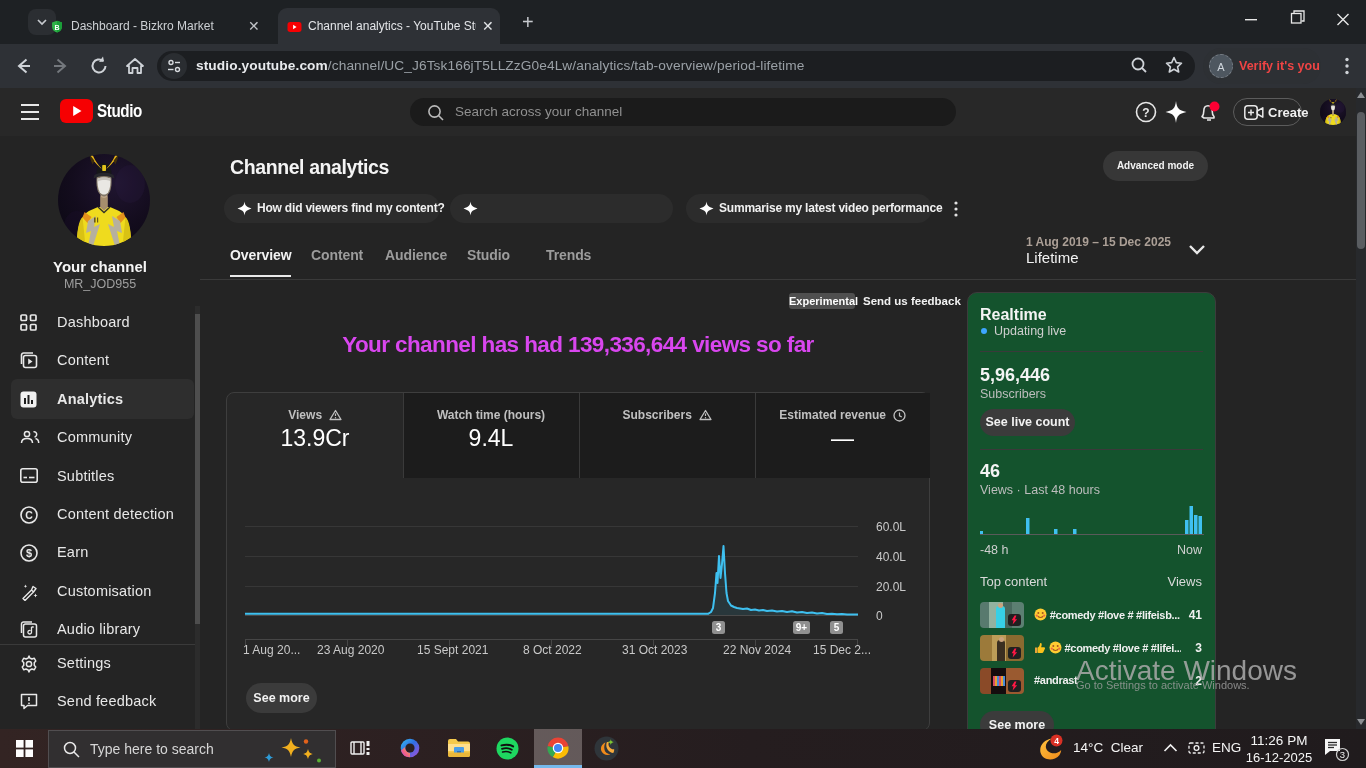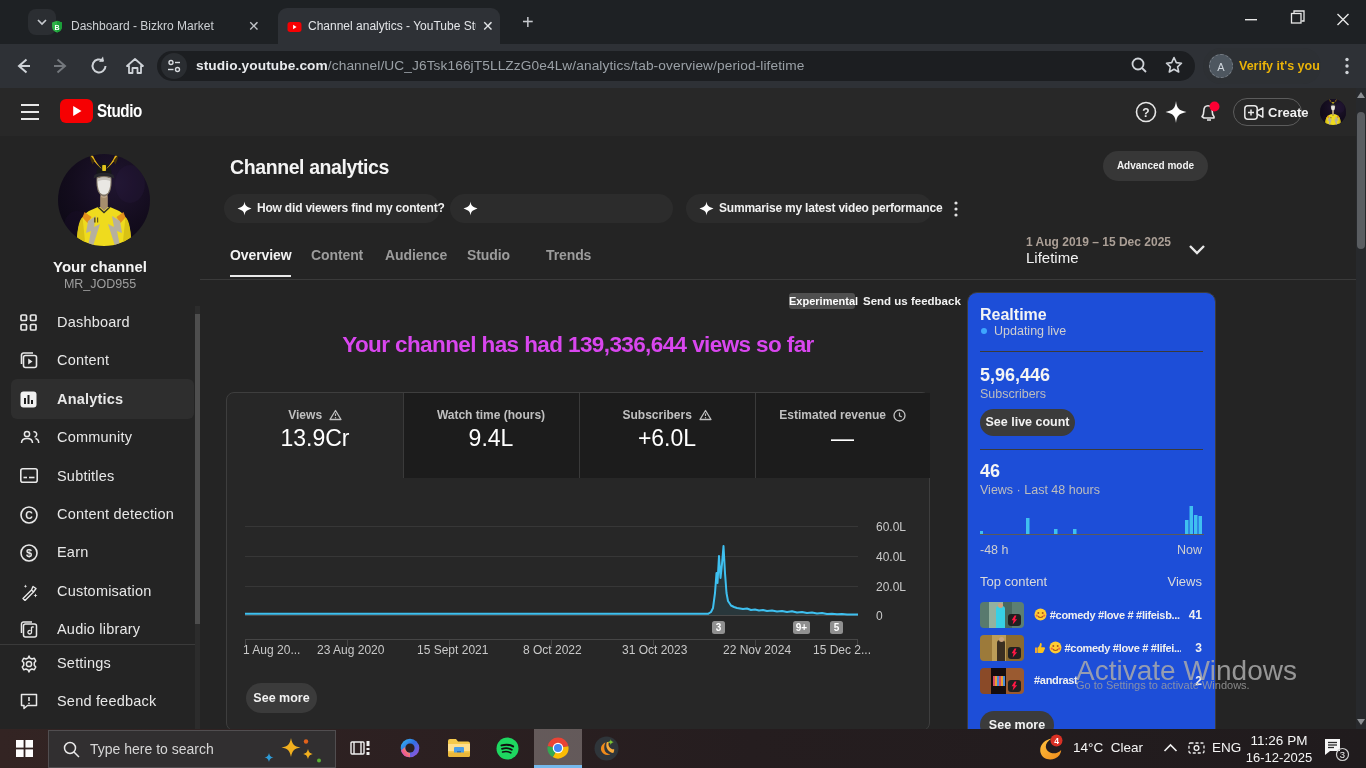--- a/index.html
+++ b/index.html
@@ -20,21 +20,21 @@
   .newtab { left:522px; top:10px; color:#c7cacf; font-size:20px; font-weight:400; line-height:24px;}
   .winctl { top:0; width:46px; height:36px; color:#e8e8e8; text-align:center; }
 
   .navbtn { top:51px; width:30px; height:30px; color:#cfd3d8; }
   #urlpill { left:157px; top:51px; width:1038px; height:30px; background:#1c1e21; border-radius:15px; }
   #tunecircle { left:161px; top:53px; width:26px; height:26px; border-radius:50%; background:#2a2d31; }
   #urltext { left:196px; top:51px; height:30px; line-height:30px; font-size:13.7px; color:#e8eaed; letter-spacing:0.1px;}
   #urltext .path { color:#9aa0a6; }
   #verify { left:1203px; top:48px; width:118px; height:36px; background:#2d3034; border-radius:18px; }
   #verify .av { left:6px; top:6px; width:24px; height:24px; border-radius:50%; background:#4e5760; color:#cfd6dd; font-size:11px; text-align:center; line-height:24px; border:1px dashed #777e86;}
-  #verify .vt { left:36px; top:0; line-height:36px; color:#eab308; font-size:12.5px; font-weight:bold;}
+  #verify .vt { left:36px; top:0; line-height:36px; color:#ef4444; font-size:12.5px; font-weight:bold;}
 
   
   #ythead { left:0; top:88px; width:1366px; height:48px; background:#282828; }
   #searchpill { left:410px; top:98px; width:546px; height:28px; background:#1b1b1b; border-radius:14px; }
   #searchpill .ph { left:45px; top:0; line-height:28px; color:#909090; font-size:13.5px; }
 
   
   #body { left:0; top:136px; width:1366px; height:593px; background:#242424; overflow:hidden; }
 
   
@@ -59,21 +59,21 @@
   #card { left:226px; top:256px; width:704px; height:339px; border:1px solid #3e3e3e; border-radius:8px; background:#272727; }
   .stattab { top:0; height:85px; background:#1c1c1c; }
   .vline { top:0px; width:1px; height:85px; background:#3a3a3a; }
 
   .glab { left:649px; width:50px; font-size:12px; color:#c9c9c9; }
   .axlab { font-size:12px; color:#c9c9c9; top:250px; white-space:nowrap; }
   .badge { top:228px; height:13px; background:#909090; border-radius:2.5px; color:#fff; font-size:10px; font-weight:bold; text-align:center; line-height:13px; }
   #seemore1 { left:19px; top:290px; width:71px; height:30px; background:#3b3b3b; border-radius:15px; color:#f2f2f2; font-size:12.5px; font-weight:bold; text-align:center; line-height:30px; }
 
   
-  #rt { left:967px; top:156px; width:249px; height:452px; border:1px solid #3c3c3c; border-radius:10px; background:#1d4ed8;padding-left:20px; }
+  #rt { left:967px; top:156px; width:249px; height:452px; border:1px solid #3c3c3c; border-radius:10px; background:#14532d;padding-left:20px; }
   #rt .dvd { left:12px; width:223px; height:1px; background:#3a3a3a; }
   .pillbtn { background:#3b3b3b; border-radius:15px; color:#f2f2f2; font-size:12.5px; font-weight:bold; text-align:center; }
 
   .thumb { left:12px; width:44px; height:26px; border-radius:4px; overflow:hidden; }
   .rttitle { left:66px; width:147px; font-size:11px; letter-spacing:-0.3px; font-weight:bold; color:#f0f0f0; white-space:nowrap; overflow:hidden; }
   .rtviews { right:13px; font-size:12px; font-weight:bold; color:#f0f0f0; }
 
   
   #wm1 { left:1076px; top:519px; font-size:28px; color:rgba(170,170,170,0.85); }
   #wm2 { left:1076px; top:543px; font-size:11px; color:rgba(160,160,160,0.8); }
@@ -180,20 +180,27 @@
         <line x1="0" y1="2" x2="18" y2="2"></line>
         <line x1="0" y1="9" x2="18" y2="9"></line>
         <line x1="0" y1="16" x2="18" y2="16"></line>
       </g>
     </svg>
   <svg class="abs" style="left:60px;top:99px" width="33" height="24" viewBox="0 0 33 24">
       <rect width="33" height="24" rx="6" fill="#f60002"></rect>
       <path d="M13.2 7 L21.5 12 L13.2 17 Z" fill="#fff"></path>
     </svg>
   <div class="abs" style="left:97px;top:100px;font-size:19px;font-weight:bold;color:#fff;letter-spacing:-0.5px;transform:scaleX(0.8);transform-origin:0 0;">Studio</div>
+  <div id="searchpill" class="abs">
+      <svg class="abs" style="left:17px;top:6px" width="17" height="17">
+        <circle cx="7.5" cy="7.5" r="5.6" fill="none" stroke="#b9b9b9" stroke-width="1.6"></circle>
+        <line x1="11.5" y1="11.5" x2="16" y2="16" stroke="#b9b9b9" stroke-width="1.6"></line>
+      </svg>
+      <div class="abs ph">Search across your channel</div>
+    </div>
 
   <svg class="abs" style="left:1135px;top:101px" width="22" height="22">
       <circle cx="11" cy="11" r="9.5" fill="none" stroke="#e8e8e8" stroke-width="1.6"></circle>
       <text x="11" y="15.5" font-size="12" font-weight="bold" fill="#e8e8e8" text-anchor="middle" font-family="Liberation Sans">?</text>
     </svg>
   <svg class="abs" style="left:1164px;top:100px" width="24" height="24">
       <path d="M12 1 C12.9 8.2 14.5 10.2 22.5 12 C14.5 13.8 12.9 15.8 12 23 C11.1 15.8 9.5 13.8 1.5 12 C9.5 10.2 11.1 8.2 12 1 Z" fill="#fff"></path>
     </svg>
   <svg class="abs" style="left:1196px;top:100px" width="26" height="24">
       <path d="M11 20 h4 M8 18 h10 v-1.5 c-1.5-1.3 -1.8-3 -1.8-5.5 c0-3-1.4-5.2-4.2-5.2 s-4.2 2.2-4.2 5.2 c0 2.5-.3 4.2-1.8 5.5 Z" fill="none" stroke="#e8e8e8" stroke-width="1.6" stroke-linejoin="round"></path>
@@ -383,21 +390,20 @@
             <circle cx="6.5" cy="8.8" r="0.7" fill="#c0c0c0"></circle>
           </svg></div>
       <div class="abs" style="left:0;width:176px;top:32px;text-align:center;font-size:23px;color:#fff;">13.9Cr</div>
       <div class="abs" style="left:176px;width:176px;top:15px;text-align:center;font-size:12px;font-weight:bold;color:#c0c0c0;">Watch time (hours)</div>
       <div class="abs" style="left:176px;width:176px;top:32px;text-align:center;font-size:23px;color:#fff;">9.4L</div>
       <div class="abs" style="left:352px;width:176px;top:15px;text-align:center;font-size:12px;font-weight:bold;color:#c0c0c0;">Subscribers &nbsp;<svg width="13" height="12" style="vertical-align:-2px">
             <path d="M6.5 1.5 L12 10.5 H1 Z" fill="none" stroke="#c0c0c0" stroke-width="1.3" stroke-linejoin="round"></path>
             <line x1="6.5" y1="4.5" x2="6.5" y2="7" stroke="#c0c0c0" stroke-width="1.2"></line>
             <circle cx="6.5" cy="8.8" r="0.7" fill="#c0c0c0"></circle>
           </svg></div>
-      <div class="abs" style="left:352px;width:176px;top:32px;text-align:center;font-size:23px;color:#fff;">+6.0L</div>
       <div class="abs" style="left:528px;width:175px;top:15px;text-align:center;font-size:12px;font-weight:bold;color:#c0c0c0;">Estimated revenue &nbsp;<svg width="13" height="13" style="vertical-align:-2.5px">
             <circle cx="6.5" cy="6.5" r="5.5" fill="none" stroke="#c0c0c0" stroke-width="1.3"></circle>
             <path d="M6.5 3.5 V6.8 L8.8 8" fill="none" stroke="#c0c0c0" stroke-width="1.2"></path>
           </svg></div>
       <div class="abs" style="left:528px;width:175px;top:32px;text-align:center;font-size:23px;color:#fff;">—</div>
 
       <svg class="abs" style="left:0px;top:85px;" width="704" height="200" viewBox="0 0 704 200">
         <g stroke="#373737" stroke-width="1">
           <line x1="18" y1="48.5" x2="631" y2="48.5"></line>
           <line x1="18" y1="78.5" x2="631" y2="78.5"></line>

